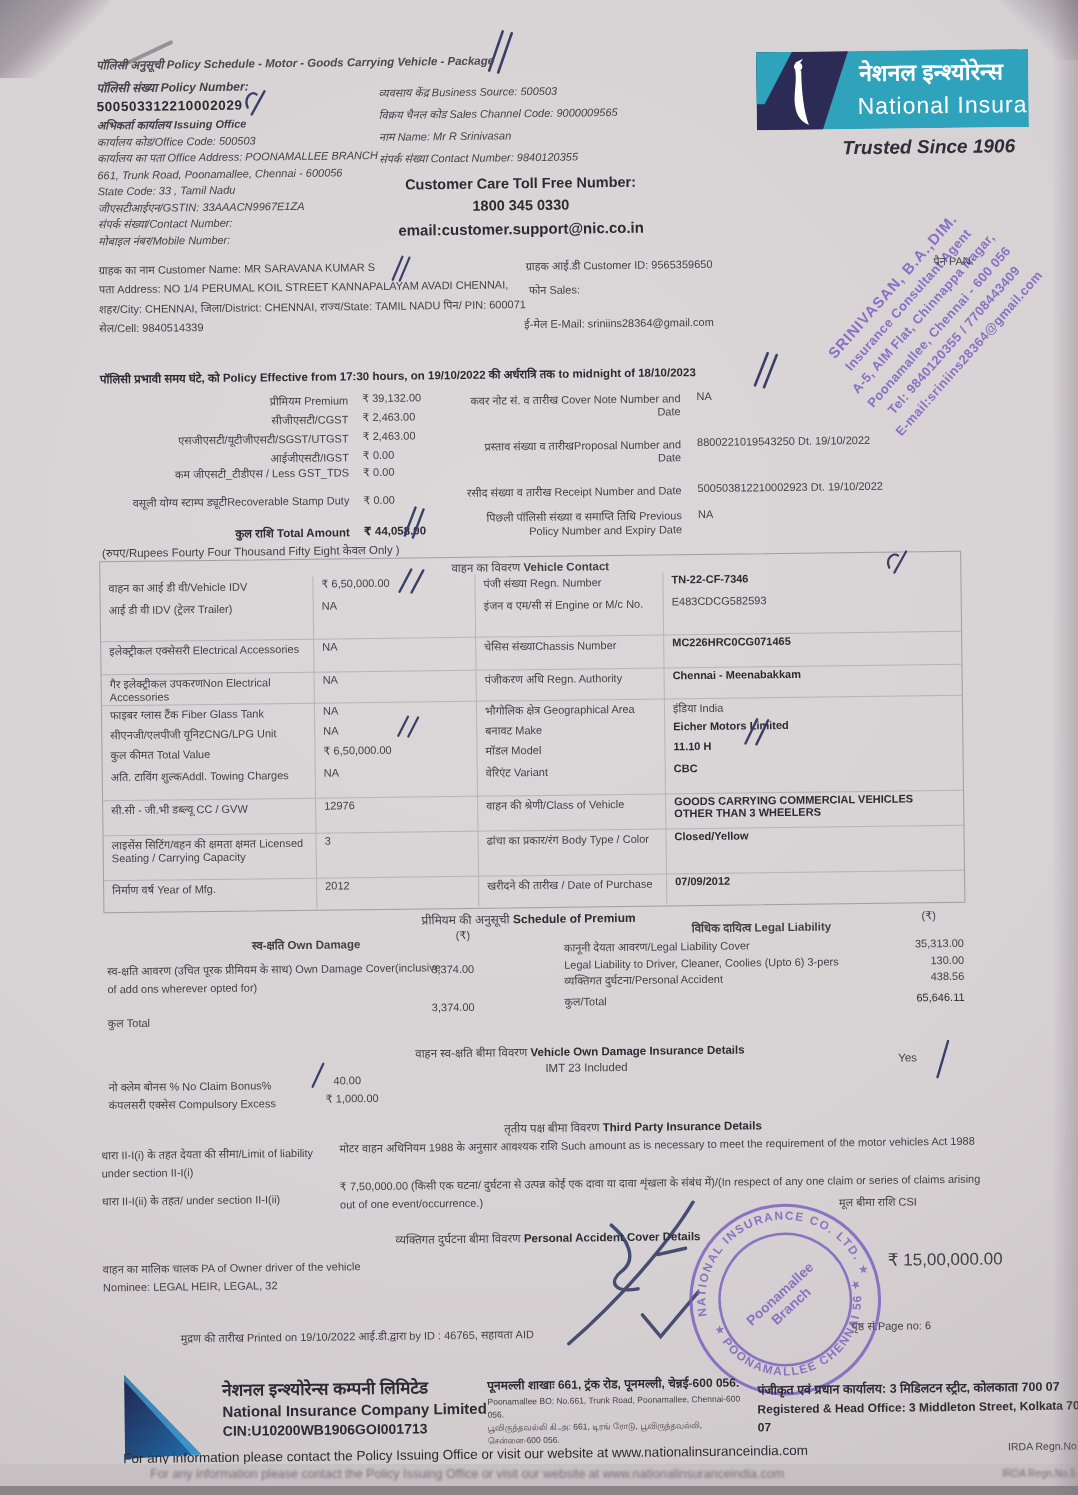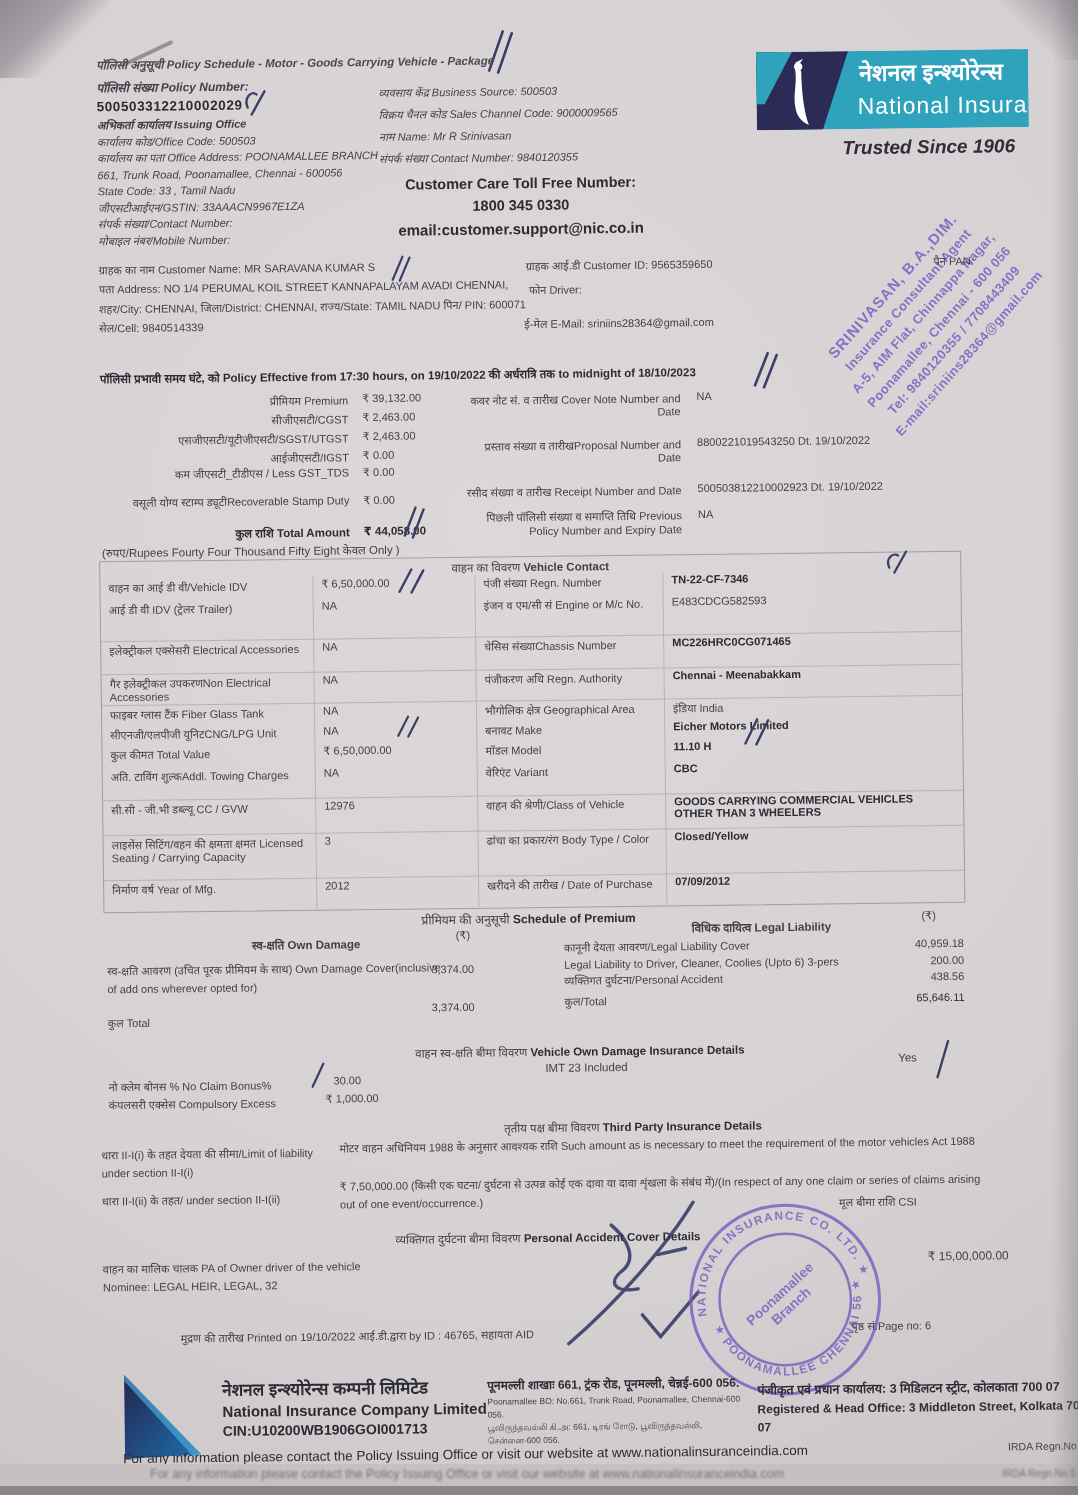--- a/index.html
+++ b/index.html
@@ -117,21 +117,21 @@
       <div>ग्राहक का नाम Customer Name: MR SARAVANA KUMAR S</div>
       <div>पता Address: NO 1/4 PERUMAL KOIL STREET KANNAPALAYAM AVADI CHENNAI, शहर/City: CHENNAI, जिला/District: CHENNAI, राज्य/State: TAMIL NADU पिन/ PIN: 600071</div>
       <div>सेल/Cell: 9840514339</div>
     </div>
     <svg class="abs" style="left:394px;top:250px" width="22" height="32">
       <line x1="3" y1="28" x2="13" y2="5" stroke="#3b3f68" stroke-width="2.2" stroke-linecap="round"></line>
       <line x1="10" y1="29" x2="20" y2="6" stroke="#3b3f68" stroke-width="2.2" stroke-linecap="round"></line>
     </svg>
     <div class="abs" style="left:530px;top:258px">ग्राहक आई.डी Customer ID: 9565359650</div>
     <div class="abs" style="left:938px;top:258px">पैन PAN:</div>
-    <div class="abs" style="left:533px;top:282px">फोन Driver:</div>
+    <div class="abs" style="left:533px;top:282px">फोन Sales:</div>
     <div class="abs" style="left:528px;top:316px">ई-मेल E-Mail: sriniins28364@gmail.com</div>
 
     <div class="abs b dark" style="left:103px;top:366px;width:700px;font-size:11.5px">पॉलिसी प्रभावी समय घंटे, को Policy Effective from 17:30 hours, on 19/10/2022 की अर्धरात्रि तक to midnight of 18/10/2023</div>
     <svg class="abs" style="left:754px;top:352px" width="30" height="40">
       <line x1="4" y1="36" x2="17" y2="4" stroke="#3b3f68" stroke-width="2.6" stroke-linecap="round"></line>
       <line x1="13" y1="38" x2="26" y2="6" stroke="#3b3f68" stroke-width="2.6" stroke-linecap="round"></line>
     </svg>
 
     <div class="abs" style="left:103px;top:390px;width:380px">
       <div class="row" style="height:19px">
@@ -286,25 +286,25 @@
     <div class="abs" style="left:452px;top:928px">(₹)</div>
     <div class="abs" style="left:103px;top:958px;width:340px;line-height:1.6">स्व-क्षति आवरण (उचित पूरक प्रीमियम के साथ) Own Damage Cover(inclusive of add ons wherever opted for)</div>
     <div class="abs r" style="left:408px;top:962px;width:62px">3,374.00</div>
     <div class="abs" style="left:103px;top:1010px">कुल  Total</div>
     <div class="abs r" style="left:408px;top:1000px;width:62px">3,374.00</div>
     <div class="abs b" style="left:688px;top:922px;font-size:11.5px">विधिक दायित्व Legal Liability</div>
     <div class="abs" style="left:918px;top:914px">(₹)</div>
     <div class="abs" style="left:560px;top:940px;width:400px;line-height:1.5">
       <div class="row">
         <div style="flex:1">कानूनी देयता आवरण/Legal Liability Cover</div>
-        <div class="r" style="width:70px">40,959.18</div>
+        <div class="r" style="width:70px">35,313.00</div>
       </div>
       <div class="row">
         <div style="flex:1">Legal Liability to Driver, Cleaner, Coolies (Upto 6) 3-pers</div>
-        <div class="r" style="width:70px">200.00</div>
+        <div class="r" style="width:70px">130.00</div>
       </div>
       <div class="row">
         <div style="flex:1">व्यक्तिगत दुर्घटना/Personal Accident</div>
         <div class="r" style="width:70px">438.56</div>
       </div>
       <div class="row" style="margin-top:4px">
         <div style="flex:1">कुल/Total</div>
         <div class="r dark" style="width:70px">65,646.11</div>
       </div>
     </div>
@@ -312,21 +312,21 @@
     <div class="abs" style="left:410px;top:1044px;font-size:11.5px">
       <span>वाहन स्व-क्षति बीमा विवरण</span>
       <span class="b dark">Vehicle Own Damage Insurance Details</span>
     </div>
     <div class="abs" style="left:540px;top:1062px;font-size:11.5px">IMT 23 Included</div>
     <div class="abs" style="left:893px;top:1056px;font-size:11.5px">Yes</div>
     <svg class="abs" style="left:928px;top:1042px" width="20" height="44">
       <line x1="4" y1="40" x2="15" y2="4" stroke="#3b3f68" stroke-width="2.4" stroke-linecap="round"></line>
     </svg>
     <div class="abs" style="left:103px;top:1074px">नो क्लेम बोनस % No Claim Bonus%</div>
-    <div class="abs" style="left:328px;top:1072px">30.00</div>
+    <div class="abs" style="left:328px;top:1072px">40.00</div>
     <svg class="abs" style="left:304px;top:1058px" width="18" height="30">
       <line x1="3" y1="26" x2="14" y2="3" stroke="#3b3f68" stroke-width="2.2" stroke-linecap="round"></line>
     </svg>
     <div class="abs" style="left:103px;top:1092px">कंपलसरी एक्सेस  Compulsory Excess</div>
     <div class="abs" style="left:320px;top:1090px">₹ 1,000.00</div>
 
     <div class="abs" style="left:498px;top:1120px;font-size:11.5px">
       <span>तृतीय पक्ष बीमा विवरण</span>
       <span class="b dark">Third Party Insurance Details</span>
     </div>
@@ -335,21 +335,21 @@
     <div class="abs" style="left:333px;top:1138px;width:652px;line-height:1.6">मोटर वाहन अधिनियम 1988 के अनुसार आवश्यक राशि Such amount as is necessary to meet the requirement of the motor vehicles Act 1988</div>
     <div class="abs" style="left:333px;top:1176px;width:652px;line-height:1.6">₹ 7,50,000.00 (किसी एक घटना/ दुर्घटना से उत्पन्न कोई एक दावा या दावा शृंखला के संबंध में)/(In respect of any one claim or series of claims arising out of one event/occurrence.)</div>
 
     <div class="abs" style="left:388px;top:1230px;font-size:11.5px">
       <span>व्यक्तिगत दुर्घटना बीमा विवरण</span>
       <span class="b dark">Personal Accident Cover Details</span>
     </div>
     <div class="abs" style="left:95px;top:1256px">वाहन का मालिक चालक PA of Owner driver of the vehicle</div>
     <div class="abs" style="left:95px;top:1276px">Nominee: LEGAL HEIR, LEGAL, 32</div>
     <div class="abs" style="left:832px;top:1198px">मूल बीमा राशि CSI</div>
-    <div class="abs" style="left:920px;top:1254px;font-size:12px">₹ 15,00,000.00</div>
+    <div class="abs" style="left:880px;top:1254px;font-size:17px">₹ 15,00,000.00</div>
 
     <svg class="abs" style="left:538px;top:1196px" width="165" height="160">
       <g fill="none" stroke="#2e3560" stroke-width="3.4" stroke-linecap="round" opacity=".85">
         <path d="M148,8 C122,50 72,106 22,148"></path>
         <path d="M66,30 C82,44 92,64 76,76 C62,87 68,98 92,94"></path>
         <path d="M112,60 L140,54"></path>
         <path d="M96,120 L114,142 L152,98"></path>
       </g>
     </svg>
 

